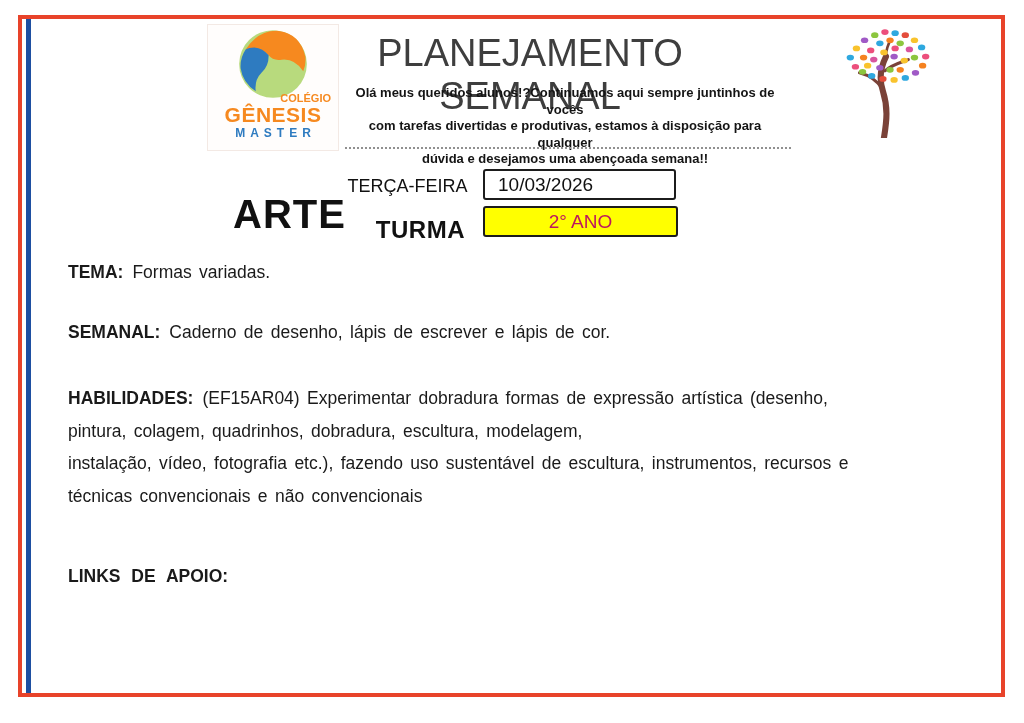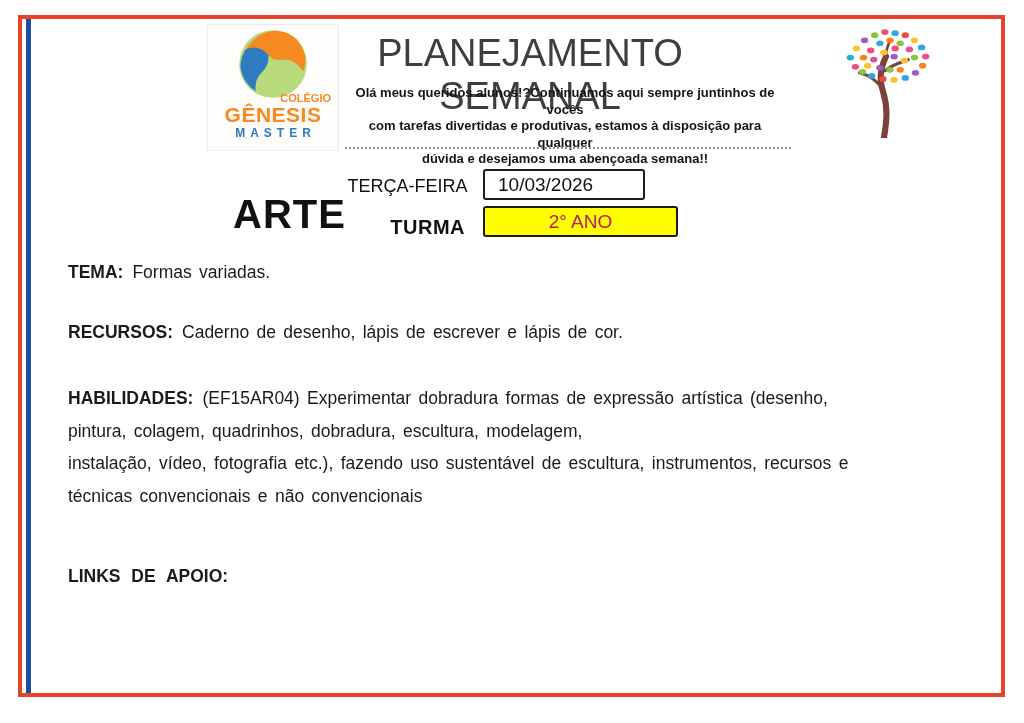--- a/index.html
+++ b/index.html
@@ -31,22 +31,22 @@
               font-size:13px; font-weight:bold; color:#141414; line-height:16.5px; }
   .dotted-divider { position:absolute; left:345px; top:147px; width:446px; height:0;
                     border-bottom:2px dotted #909090; }
 
   
   .subject { position:absolute; left:232px; top:192px; width:115px; text-align:center;
              font-size:40px; font-weight:bold; color:#111; letter-spacing:1px; }
   .day-label { position:absolute; left:340px; top:176px; width:135px; text-align:center;
                font-size:18px; font-weight:normal; color:#111; }
   .class-label { position:absolute; left:340px; top:216px; width:125px; text-align:right;
-                 font-size:20px; font-weight:bold; color:#111; letter-spacing:0.5px; }
-  .date-box { position:absolute; left:483px; top:169px; width:162px; height:31px;
+                 font-size:24px; font-weight:bold; color:#111; letter-spacing:0.5px; }
+  .date-box { position:absolute; left:483px; top:169px; width:193px; height:31px;
               background:#fff; border:2px solid #1c1c1c; border-radius:3px;
               font-size:19px; color:#111; line-height:27px; padding-left:13px; }
   .class-box { position:absolute; left:483px; top:206px; width:195px; height:31px;
                background:var(--highlight-yellow,#ffff00); border:2px solid #1c1c1c;
                border-radius:3px; font-size:19px; color:#be185d; line-height:27px;
                text-align:center; }
 
   
   .section { position:absolute; left:68px; width:880px; font-size:17.5px; color:#1a1a1a;
              word-spacing:2.5px; }
@@ -133,21 +133,21 @@
   <div class="day-label">TERÇA-FEIRA</div>
   <div class="date-box">10/03/2026</div>
   <div class="class-label">TURMA</div>
   <div class="class-box">2° ANO</div>
 
   <div class="section sec-tema">
     <b>TEMA:</b><span>Formas variadas.</span>
   </div>
 
   <div class="section sec-recursos">
-    <b>RECURSOS:</b><span>Caderno de desenho, lápis de escrever e lápis de cor.</span>
+    <b>SEMANAL:</b><span>Caderno de desenho, lápis de escrever e lápis de cor.</span>
   </div>
 
   <div class="section sec-habilidades">
     <div>
       <b>HABILIDADES:</b><span>(EF15AR04) Experimentar dobradura formas de expressão artística (desenho,</span>
     </div>
     <div>pintura, colagem, quadrinhos, dobradura, escultura, modelagem,</div>
     <div>instalação, vídeo, fotografia etc.), fazendo uso sustentável de escultura, instrumentos, recursos e</div>
     <div>técnicas convencionais e não convencionais</div>
   </div>

